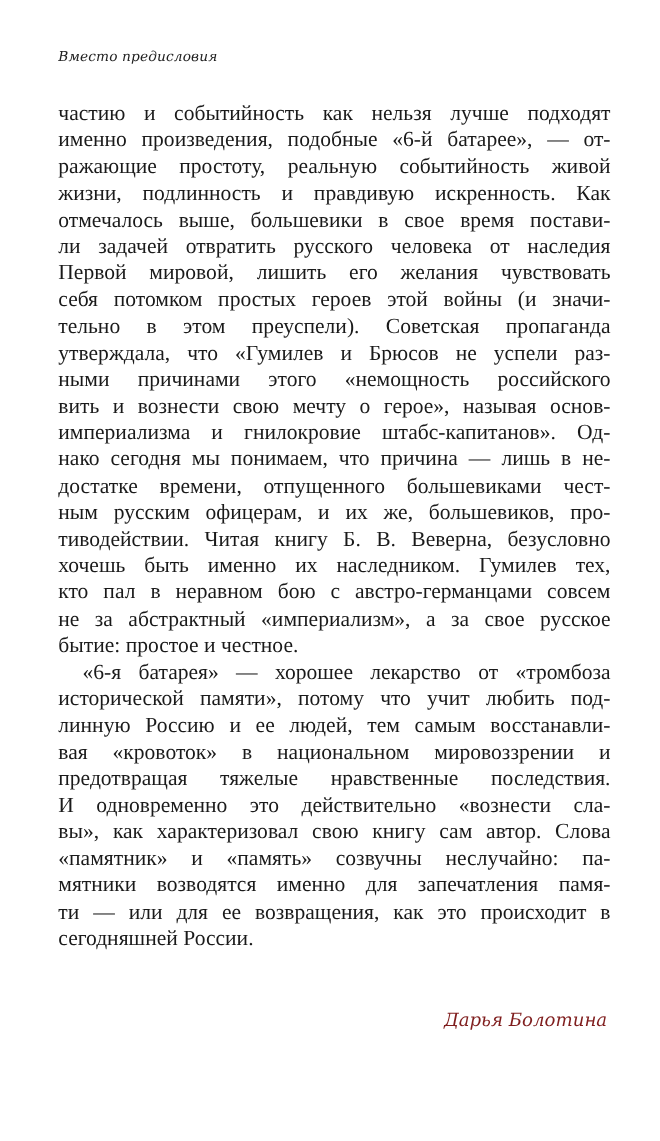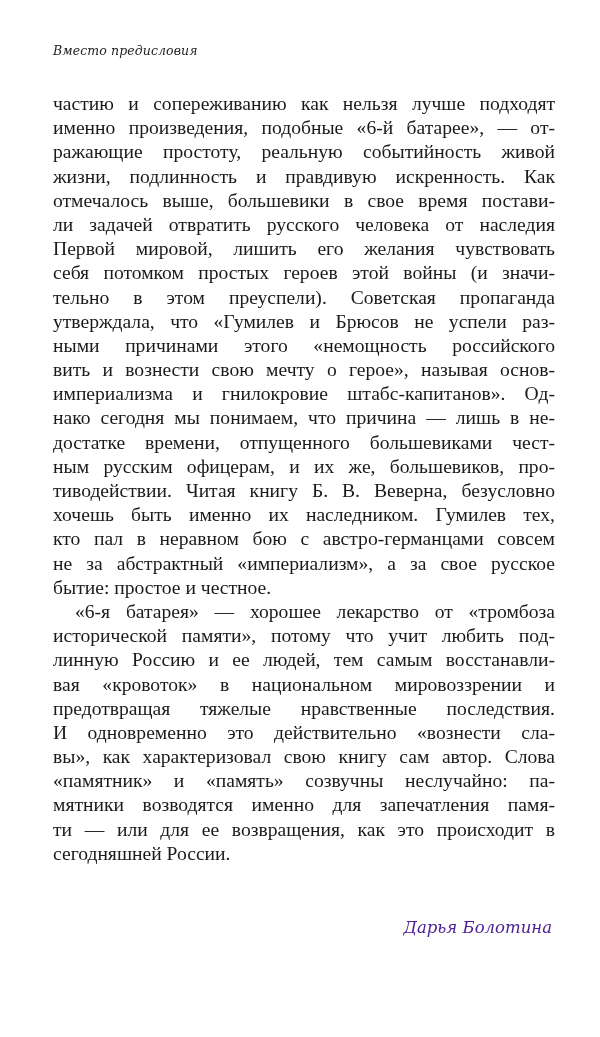--- a/index.html
+++ b/index.html
@@ -46,32 +46,32 @@
   .line.indent {
     padding-left: 22px;
   }
   .signature {
     position: absolute;
     right: 48px;
     top: 918px;
     font-family: "DejaVu Serif", "Liberation Serif", serif;
     font-style: italic;
     font-size: 16.5px;
-    color: #4c1d95;
+    color: #7f1d1d;
   }
 </style>
 </head>
 <body>
 
 <div>
   <div class="running-head">Вместо предисловия</div>
 
   <div class="body-text">
     <div>
-      <span class="line">частию и сопереживанию как нельзя лучше подходят</span>
+      <span class="line">частию и событийность как нельзя лучше подходят</span>
       <span class="line">именно произведения, подобные «6-й батарее», — от-</span>
       <span class="line">ражающие простоту, реальную событийность живой</span>
       <span class="line">жизни, подлинность и правдивую искренность. Как</span>
       <span class="line">отмечалось выше, большевики в свое время постави-</span>
       <span class="line">ли задачей отвратить русского человека от наследия</span>
       <span class="line">Первой мировой, лишить его желания чувствовать</span>
       <span class="line">себя потомком простых героев этой войны (и значи-</span>
       <span class="line">тельно в этом преуспели). Советская пропаганда</span>
       <span class="line">утверждала, что «Гумилев и Брюсов не успели раз-</span>
       <span class="line">ными причинами этого «немощность российского</span>

